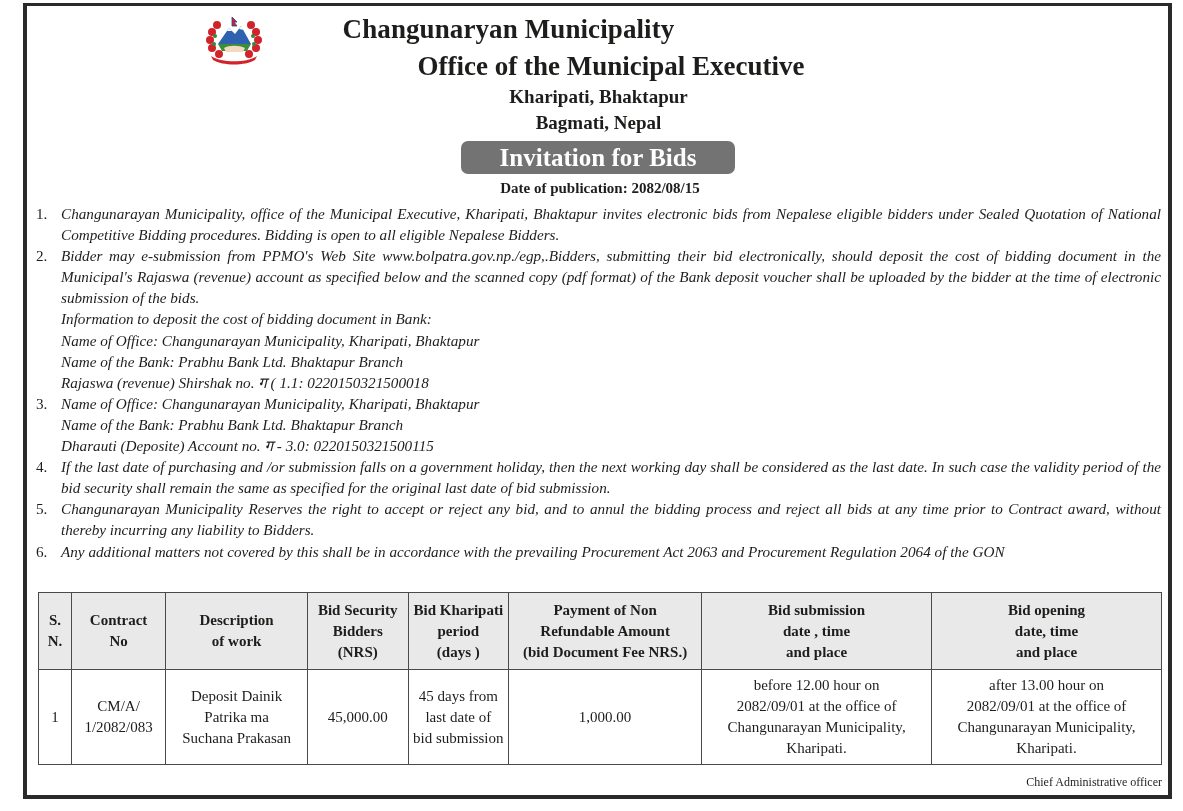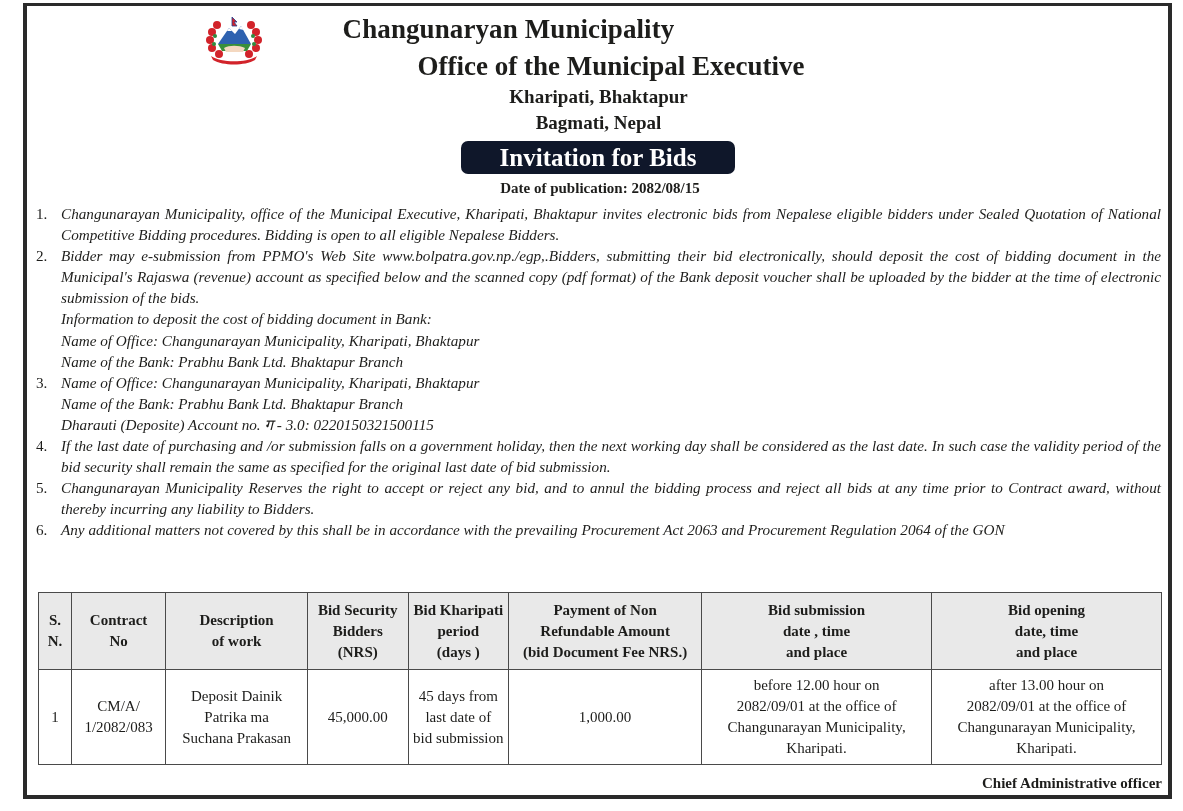--- a/index.html
+++ b/index.html
@@ -8,32 +8,32 @@
   .frame { position:absolute; left:23px; top:3px; width:1149px; height:796px;
            border-left:4px solid #2a2a2a; border-top:3px solid #2a2a2a;
            border-right:4px solid #2a2a2a; border-bottom:4px solid #2a2a2a; box-sizing:border-box; }
   .emblem { position:absolute; left:199px; top:14px; width:70px; height:52px; }
   .title1 { position:absolute; left:0; width:1017px; top:14px; text-align:center;
             font-weight:bold; font-size:27px; letter-spacing:0.1px; }
   .title2 { position:absolute; left:0; width:1222px; top:51px; text-align:center;
             font-weight:bold; font-size:27px; }
   .sub1 { position:absolute; left:0; width:1197px; top:86px; text-align:center; font-weight:bold; font-size:19px; }
   .sub2 { position:absolute; left:0; width:1197px; top:112px; text-align:center; font-weight:bold; font-size:19px; }
-  .ifb { position:absolute; left:461px; top:141px; width:274px; height:33px; background:#0f172a;
+  .ifb { position:absolute; left:461px; top:141px; width:274px; height:33px; background:#737373;
          border-radius:7px; color:#ffffff; font-weight:bold; font-size:25px; text-align:center; line-height:33px; }
   .pubdate { position:absolute; left:0; width:1200px; top:180px; text-align:center; font-weight:bold; font-size:15px; }
   .body { position:absolute; left:36px; top:203px; width:1125px; font-size:15.2px; line-height:21.1px; }
   .item { position:relative; padding-left:25px; text-align:justify; }
   .item .num { position:absolute; left:0; top:0; }
   .line { display:block;font-style:italic; }
   table.bids { position:absolute; left:38px; top:592px; width:1124px; border-collapse:collapse; font-size:15px; }
   table.bids th, table.bids td { border:1.2px solid #4a4a4a; text-align:center; vertical-align:middle; padding:0 4px; line-height:21px; }
   table.bids th { background:#e9e9e9; font-weight:bold; height:76px; }
   table.bids td { height:94px; background:#ffffff; }
-  .signature { position:absolute; right:21px; top:775px; font-weight:bold; font-size:15px; }
+  .signature { position:absolute; right:21px; top:775px; font-weight:normal; font-size:12px; }
 </style>
 </head>
 <body>
 
 <div class="frame"></div>
 
 <div class="emblem">
   <svg width="70" height="52" viewBox="0 0 70 52">
     <ellipse cx="35" cy="26" rx="24" ry="22" fill="#ffffff"></ellipse>
     <g fill="#d2232a">
@@ -74,20 +74,21 @@
   <div class="item">
     <span class="num">1.</span>
     <span class="line">Changunarayan Municipality, office of the Municipal Executive, Kharipati, Bhaktapur invites electronic bids from Nepalese eligible bidders under Sealed Quotation of National Competitive Bidding procedures.  Bidding is open to all eligible Nepalese Bidders.</span>
   </div>
   <div class="item">
     <span class="num">2.</span>
     <span class="line">Bidder  may e-submission from PPMO's Web Site www.bolpatra.gov.np./egp,.Bidders, submitting their bid electronically,  should  deposit  the  cost of  bidding document in the Municipal's Rajaswa (revenue) account as specified below and the scanned copy (pdf format) of the Bank deposit voucher shall be uploaded by the bidder at the time of electronic submission of the bids.</span>
     <span class="line">Information to deposit the cost of bidding document in Bank:</span>
     <span class="line">Name of Office: Changunarayan Municipality, Kharipati, Bhaktapur</span>
     <span class="line">Name of the Bank: Prabhu Bank Ltd. Bhaktapur Branch</span>
+    <span class="line">Rajaswa (revenue) Shirshak no. ग ( 1.1: 0220150321500018</span>
   </div>
   <div class="item">
     <span class="num">3.</span>
     <span class="line">Name of Office: Changunarayan Municipality, Kharipati, Bhaktapur</span>
     <span class="line">Name of the Bank: Prabhu Bank Ltd. Bhaktapur Branch</span>
     <span class="line">Dharauti (Deposite) Account no. ग - 3.0: 0220150321500115</span>
   </div>
   <div class="item">
     <span class="num">4.</span>
     <span class="line">If the last date of purchasing and /or submission falls on a government holiday, then the next working day shall be considered as the last date. In such case the validity period of the bid security shall remain the same as specified for the original last date of bid submission.</span>

